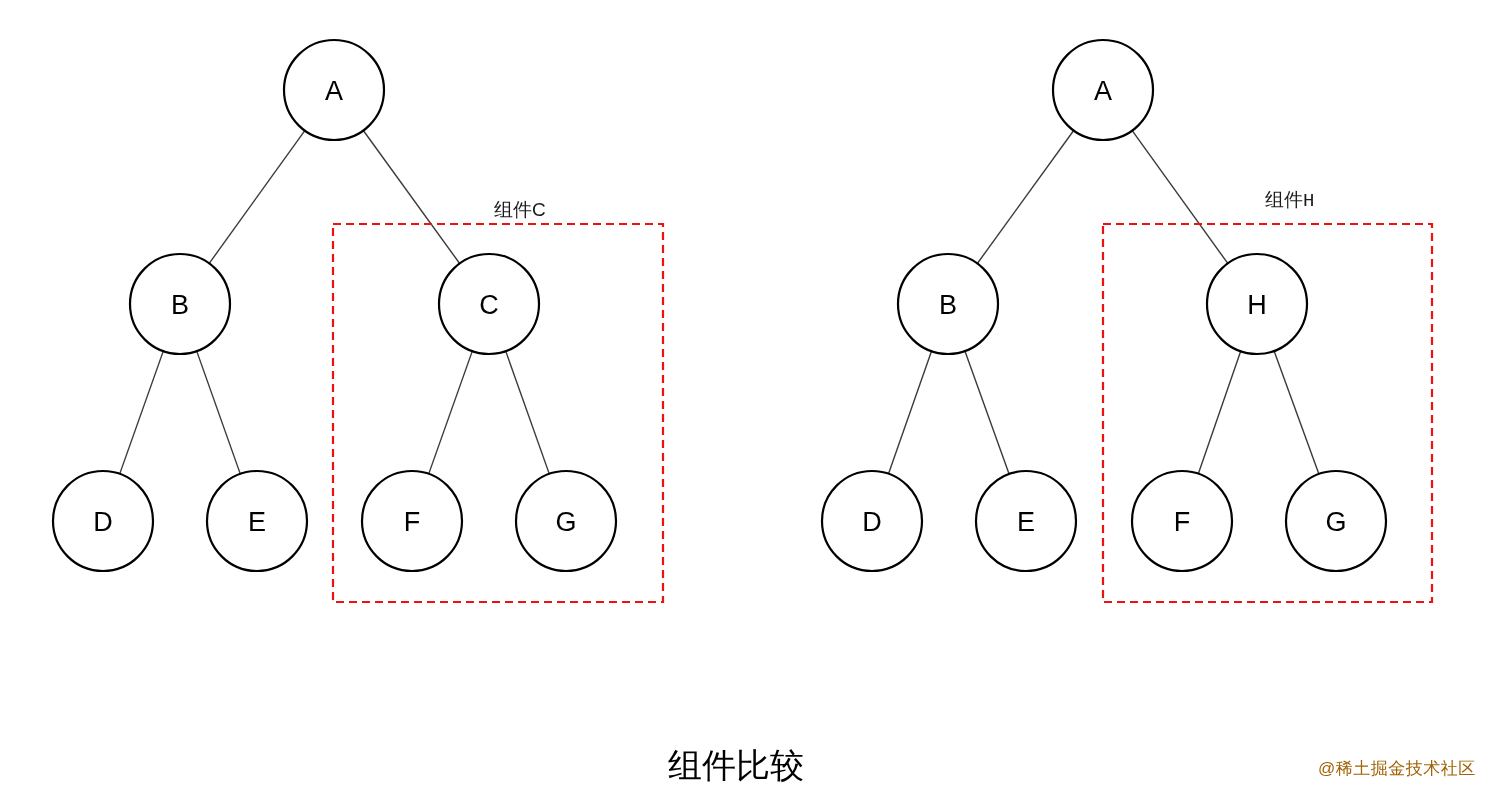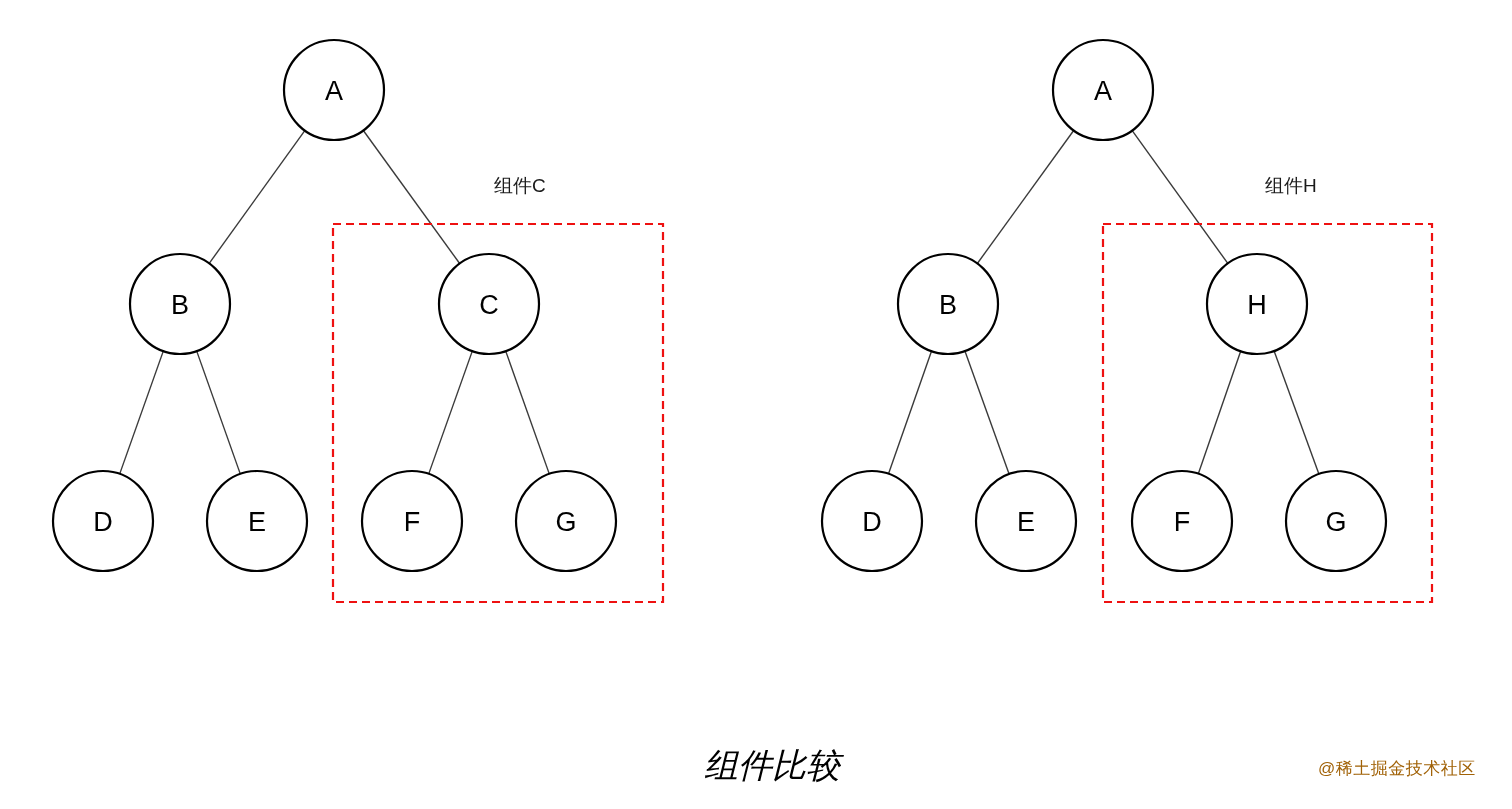--- a/index.html
+++ b/index.html
@@ -45,20 +45,21 @@
     stroke-width: 2.2;
     stroke-dasharray: 8 5;
   }
   .group-label {
     position: absolute;
     font-family: "Liberation Sans", "DejaVu Sans", sans-serif;
     font-size: 19px;
     color: #1a1a1a;
     white-space: nowrap;
     line-height: 1;
+    margin-top: 24px;
   }
   .figure-title {
     position: absolute;
     font-family: "Liberation Sans", "DejaVu Sans", sans-serif;
     font-size: 34px;
     color: #000000;
     white-space: nowrap;
     line-height: 1;
   }
   .watermark {
@@ -148,17 +149,17 @@
       </g>
       <g>
         <circle cx="1336" cy="521" r="50" class="node-circle"></circle>
         <text x="1336" y="522" class="node-label">G</text>
       </g>
     </g>
 </svg>
 
 <div class="group-label" id="group-label-left" style="left: 494px; top: 176px;">组件C</div>
 
-<div class="group-label" id="group-label-right" style="left: 1265px; top: 176px;">组件H</div>
+<div class="group-label" id="group-label-right" style="left: 1265px; top: 168px; font-family: Liberation Mono, monospace;">组件H</div>
 
-<div class="figure-title" id="figure-title" style="left: 704px; top: 748px; font-style: italic;">组件比较</div>
+<div class="figure-title" id="figure-title" style="left: 668px; top: 748px;">组件比较</div>
 
 <div class="watermark" id="watermark" style="left: 1318px; top: 760px;">@稀土掘金技术社区</div>
 
 </body></html>

